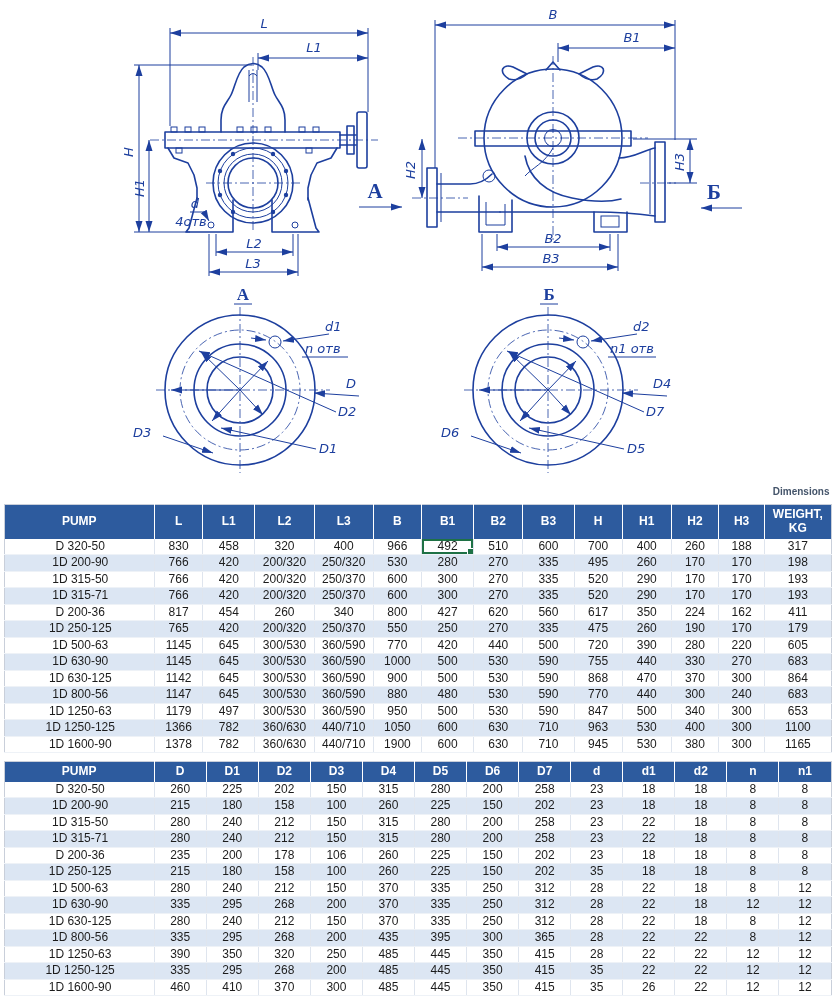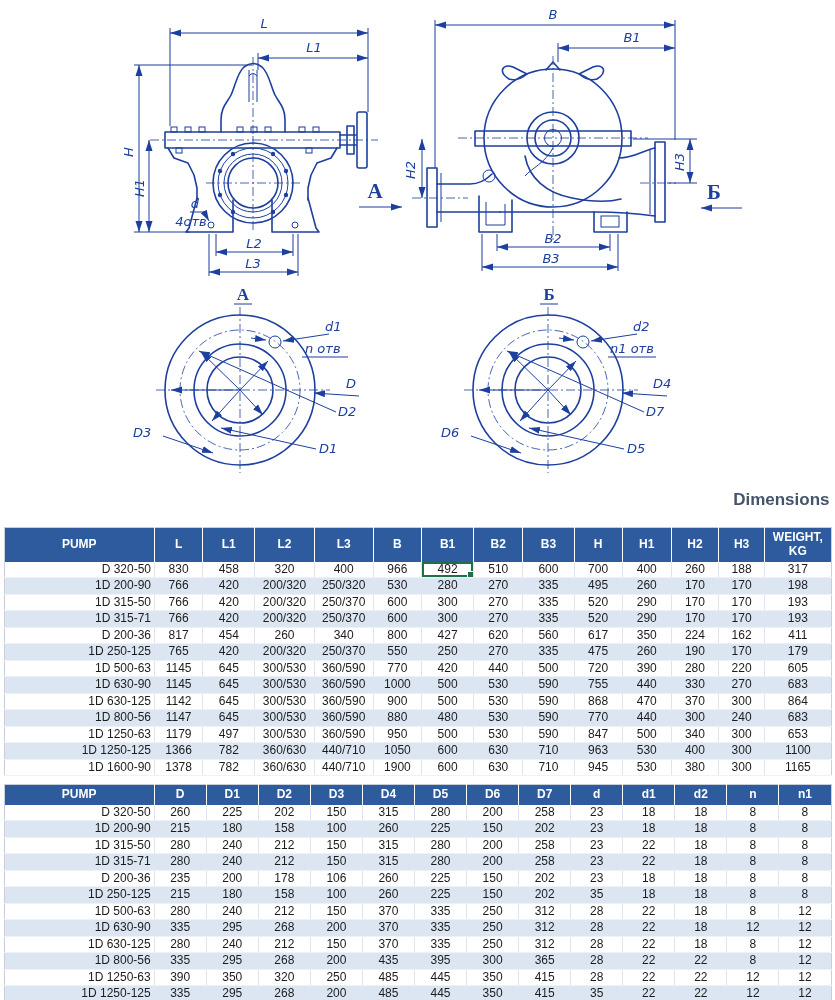--- a/index.html
+++ b/index.html
@@ -10,31 +10,31 @@
   .page{position:relative;width:835px;height:1000px;overflow:hidden;background:#fff;}
   svg.drawing{display:block;}
   .ln{stroke:var(--blue);stroke-width:1.6;fill:none;stroke-linejoin:round;stroke-linecap:round;}
   .th{stroke:var(--blue);stroke-width:1;fill:none;}
   .dim{stroke:var(--blue);stroke-width:1;fill:none;}
   .cl{stroke:var(--blue);stroke-width:.8;fill:none;stroke-dasharray:9 3 2 3;}
   .lbl{fill:var(--blue);font:italic 13px "DejaVu Sans",sans-serif;}
   .lblb{fill:var(--blue);font:bold 17px "Liberation Serif",serif;}
   .lblB{fill:var(--blue);font:bold 21px "Liberation Serif",serif;}
   .dot{fill:var(--blue);stroke:none;}
-  .dim-heading{width:828px;margin:8px auto;text-align:right;font-weight:bold;font-size:17px;
+  .dim-heading{width:828px;margin:0 auto;text-align:right;font-weight:bold;font-size:10px;
     color:var(--head);line-height:20px;padding-right:2px;}
-  table{border-collapse:collapse;table-layout:fixed;width:828px;margin:17px auto 0;
+  table{border-collapse:collapse;table-layout:fixed;width:828px;margin:2px auto 0;
     font-size:12px;border:1px solid #c9cfda;}
   table.t2{margin-top:8px;}
   th{background:var(--hdr);color:#fff;font-weight:bold;text-align:center;padding:3px 1px;
     border-left:1px solid #fff;font-size:12px;line-height:1.15;vertical-align:middle;}
   th:first-child{border-left:none;}
   td{text-align:center;padding:1px 3px;line-height:13.5px;border-left:1px solid #dfe5ee;
     border-bottom:1px solid #eef2f7;color:#1c1c1c;white-space:nowrap;overflow:hidden;}
-  td:first-child{text-align:right;padding-left:5px;border-left:none;}
+  td:first-child{text-align:center;padding-left:5px;border-left:none;}
   tbody tr:nth-child(even){background:var(--alt);}
   td.selected{box-shadow:inset 0 0 0 2px var(--sel);position:relative;}
   td.selected::after{content:"";position:absolute;right:-1px;bottom:-1px;width:5px;height:5px;
     background:var(--sel);border:1px solid #fff;}
 </style>
 </head>
 <body>
 
 <div class="page">
 

